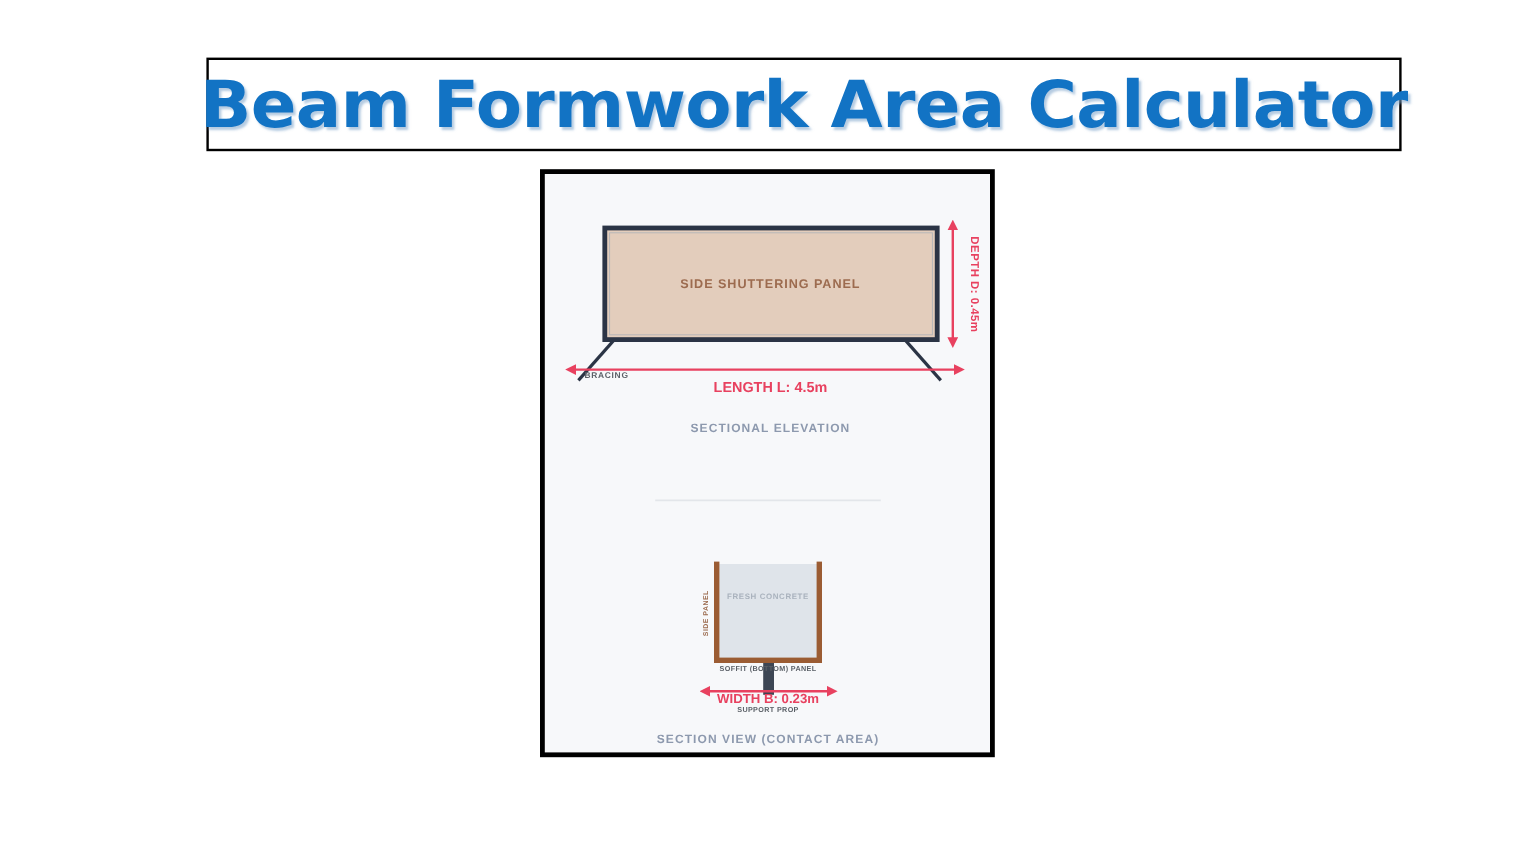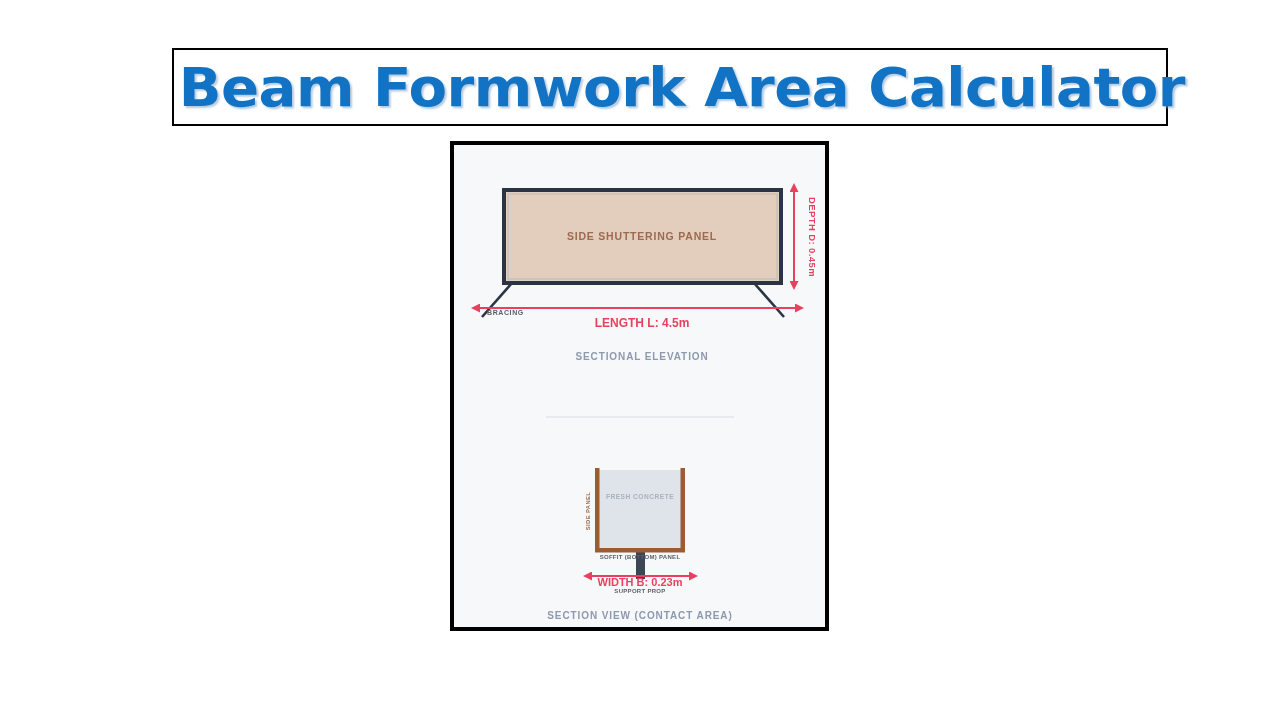--- a/index.html
+++ b/index.html
@@ -24,21 +24,21 @@
     position: absolute;
     left: 172px;
     top: 48px;
     width: 996px;
     height: 78px;
     border: 2px solid #000000;
     background: #ffffff;
     box-sizing: border-box;
     display: flex;
     align-items: center;
-    justify-content: flex-end;
+    justify-content: center;
   }
   #page-title {
     font-family: "DejaVu Sans", sans-serif;
     font-weight: 700;
     font-size: 54px;
     letter-spacing: -0.5px;
     color: #1273c4;
     transform: scaleX(1.04);
     text-shadow: 2px 2px 2px rgba(120,160,200,0.55);
     white-space: nowrap;

